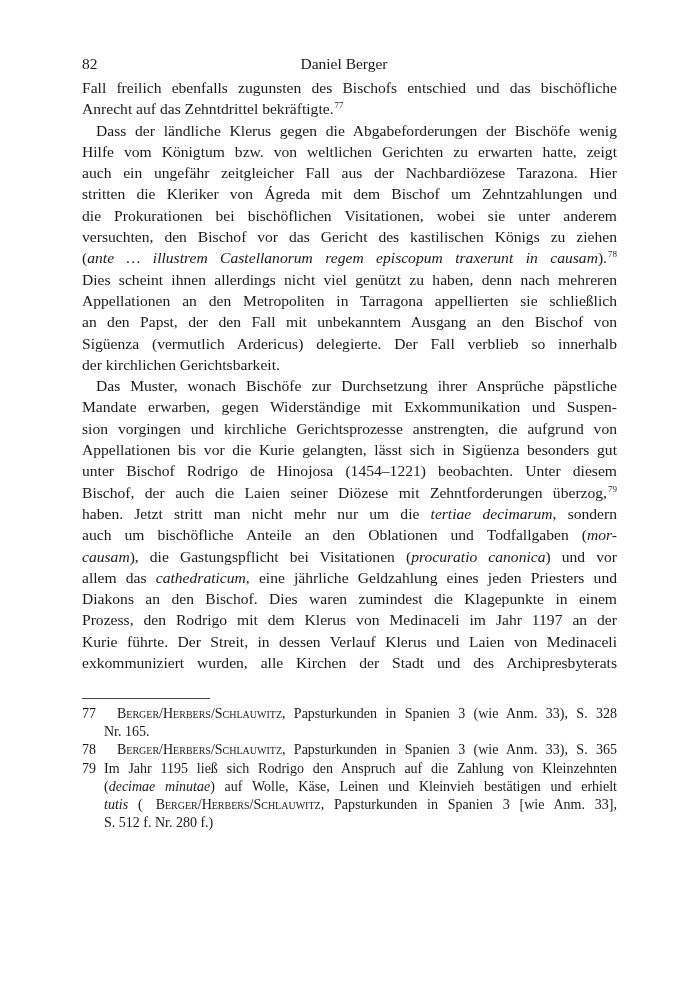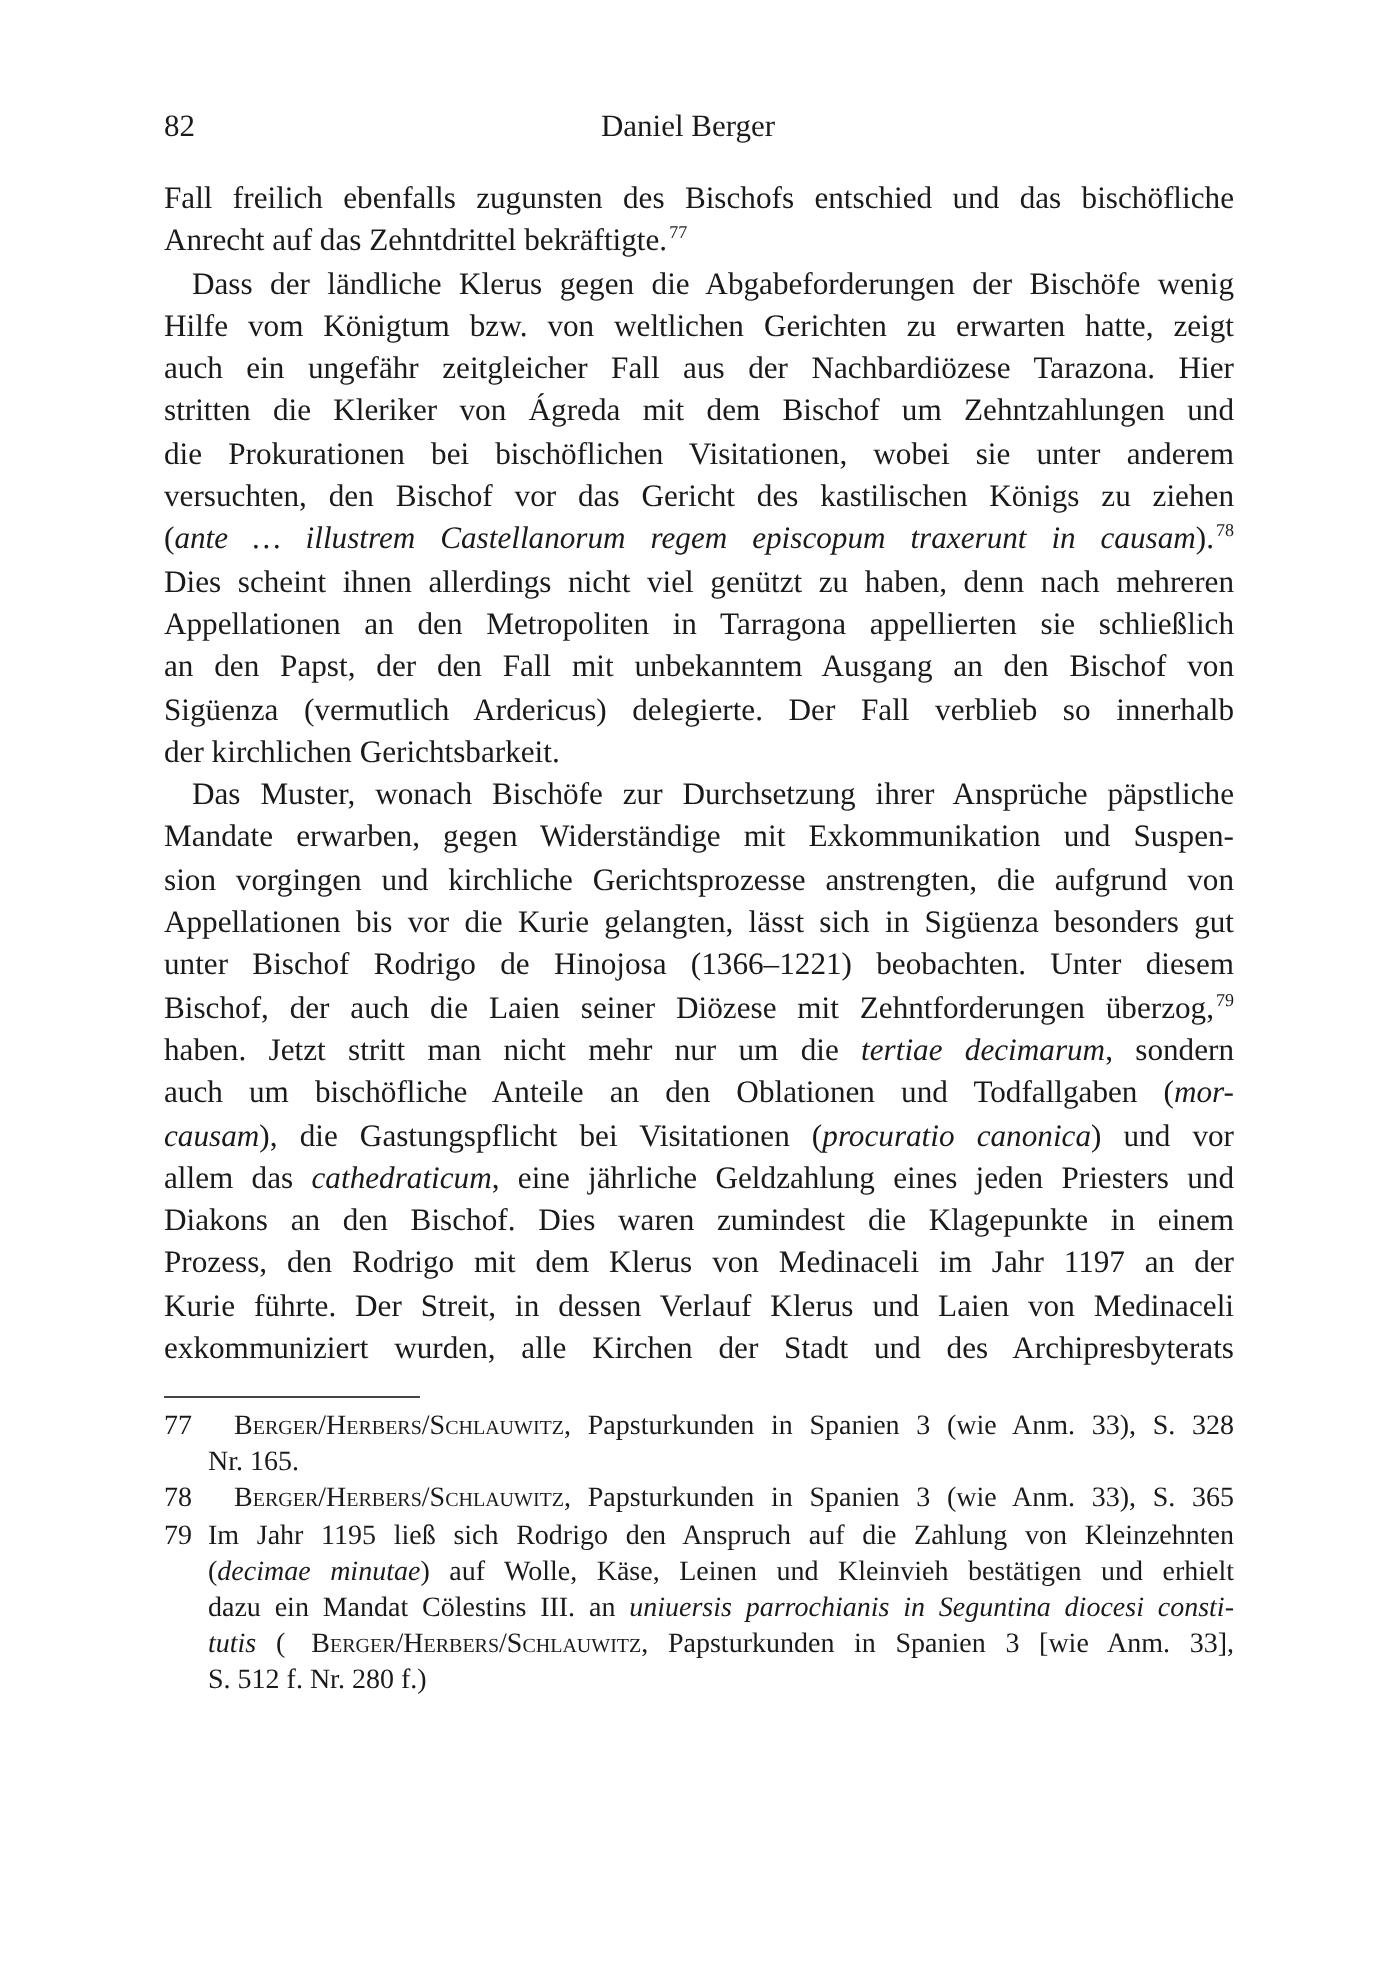--- a/index.html
+++ b/index.html
@@ -34,21 +34,21 @@
       text-align: center;
     }
     .running-title {
       position: absolute;
       left: 0;
       right: 11px;
       text-align: center;
       top: 0;
     }
     .body-text {
-      margin-top: 13px;
+      margin-top: 1px;
       font-size: 15.6px;
       line-height: 21.3px;
       text-align: justify;
       hyphens: manual;
     }
     .body-text p {
       margin: 0;
     }
     .line {
       display: block;
@@ -134,21 +134,21 @@
         <span class="line"><span>Appellationen an den Metropoliten in Tarragona appellierten sie schließlich</span></span>
         <span class="line"><span>an den Papst, der den Fall mit unbekanntem Ausgang an den Bischof von</span></span>
         <span class="line"><span>Sigüenza (vermutlich Ardericus) delegierte. Der Fall verblieb so innerhalb</span></span>
         <span class="line last"><span>der kirchlichen Gerichtsbarkeit.</span></span>
       </p>
       <p>
         <span class="line" style="padding-left: 14px;"><span>Das Muster, wonach Bischöfe zur Durchsetzung ihrer Ansprüche päpstliche</span></span>
         <span class="line"><span>Mandate erwarben, gegen Widerständige mit Exkommunikation und Suspen-</span></span>
         <span class="line"><span>sion vorgingen und kirchliche Gerichtsprozesse anstrengten, die aufgrund von</span></span>
         <span class="line"><span>Appellationen bis vor die Kurie gelangten, lässt sich in Sigüenza besonders gut</span></span>
-        <span class="line"><span>unter Bischof Rodrigo de Hinojosa (1366–1221) beobachten. Unter diesem</span></span>
+        <span class="line"><span>unter Bischof Rodrigo de Hinojosa (1454–1221) beobachten. Unter diesem</span></span>
         <span class="line"><span>Bischof, der auch die Laien seiner Diözese mit Zehntforderungen überzog,</span><sup class="fn-ref">79</sup></span>
         <span class="line"><span>haben. Jetzt stritt man nicht mehr nur um die </span><i>tertiae decimarum</i><span>, sondern</span></span>
         <span class="line"><span>auch um bischöfliche Anteile an den Oblationen und Todfallgaben (</span><i>mor-</i></span>
         <span class="line"><i>causam</i><span>), die Gastungspflicht bei Visitationen (</span><i>procuratio canonica</i><span>) und vor</span></span>
         <span class="line"><span>allem das </span><i>cathedraticum</i><span>, eine jährliche Geldzahlung eines jeden Priesters und</span></span>
         <span class="line"><span>Diakons an den Bischof. Dies waren zumindest die Klagepunkte in einem</span></span>
         <span class="line"><span>Prozess, den Rodrigo mit dem Klerus von Medinaceli im Jahr 1197 an der</span></span>
         <span class="line"><span>Kurie führte. Der Streit, in dessen Verlauf Klerus und Laien von Medinaceli</span></span>
         <span class="line"><span>exkommuniziert wurden, alle Kirchen der Stadt und des Archipresbyterats</span></span>
       </p>
@@ -163,17 +163,16 @@
       <span class="fn-line last"><span>Nr. 165.</span></span>
     </div>
     <div class="footnote">
       <span class="fn-num">78</span>
       <span class="fn-line"><span class="sc">Berger/Herbers/Schlauwitz</span><span>, Papsturkunden in Spanien 3 (wie Anm. 33), S. 365</span></span>
     </div>
     <div class="footnote">
       <span class="fn-num">79</span>
       <span class="fn-line"><span>Im Jahr 1195 ließ sich Rodrigo den Anspruch auf die Zahlung von Kleinzehnten</span></span>
       <span class="fn-line"><span>(</span><i>decimae minutae</i><span>) auf Wolle, Käse, Leinen und Kleinvieh bestätigen und erhielt</span></span>
-      <span class="fn-line"><span>dazu ein Mandat Cölestins III. an </span><i>uniuersis parrochianis in Seguntina diocesi consti-</i></span>
       <span class="fn-line"><i>tutis</i><span> (</span><span class="sc">Berger/Herbers/Schlauwitz</span><span>, Papsturkunden in Spanien 3 [wie Anm. 33],</span></span>
       <span class="fn-line last"><span>S. 512 f. Nr. 280 f.)</span></span>
     </div>
   </div>
 
 </body></html>

